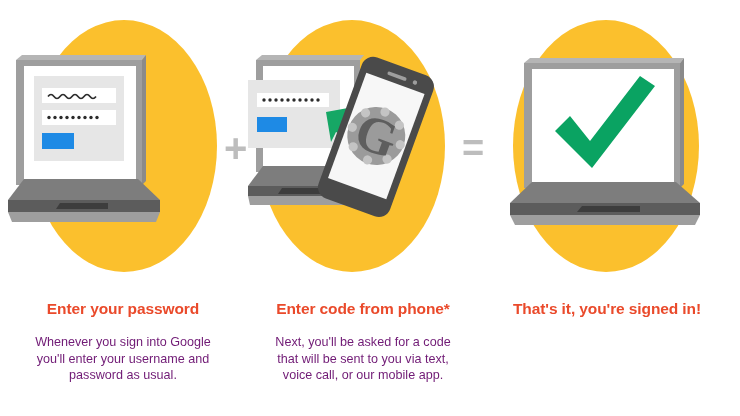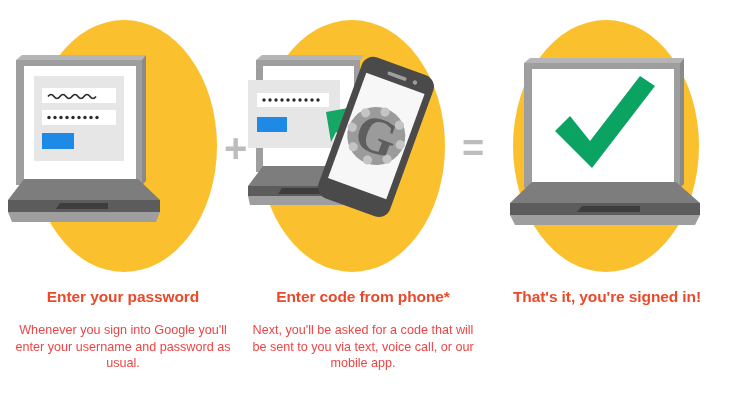--- a/index.html
+++ b/index.html
@@ -35,41 +35,41 @@
   .art {
     position: absolute;
     top: 0;
     left: 0;
     width: 230px;
     height: 285px;
   }
 
   .captions {
     position: absolute;
-    top: 288px;
+    top: 300px;
     left: 0;
     width: 230px;
     text-align: center;
   }
 
   .heading {
     color: #ea4a2b;
     font-size: 15.5px;
     font-weight: bold;
     letter-spacing: -0.1px;
     line-height: 18px;
     margin: 0 0 16px 0;
     white-space: nowrap;
   }
 
   .body-text {
-    color: #ef4444;
+    color: #701a75;
     font-size: 12.6px;
     line-height: 16.5px;
-    margin: 0;
+    margin: 16px;
     padding: 0 4px;
     text-align: center;
   }
 
   .operator {
     position: absolute;
     color: #bdbdbd;
     font-weight: bold;
     line-height: 1;
     user-select: none;

